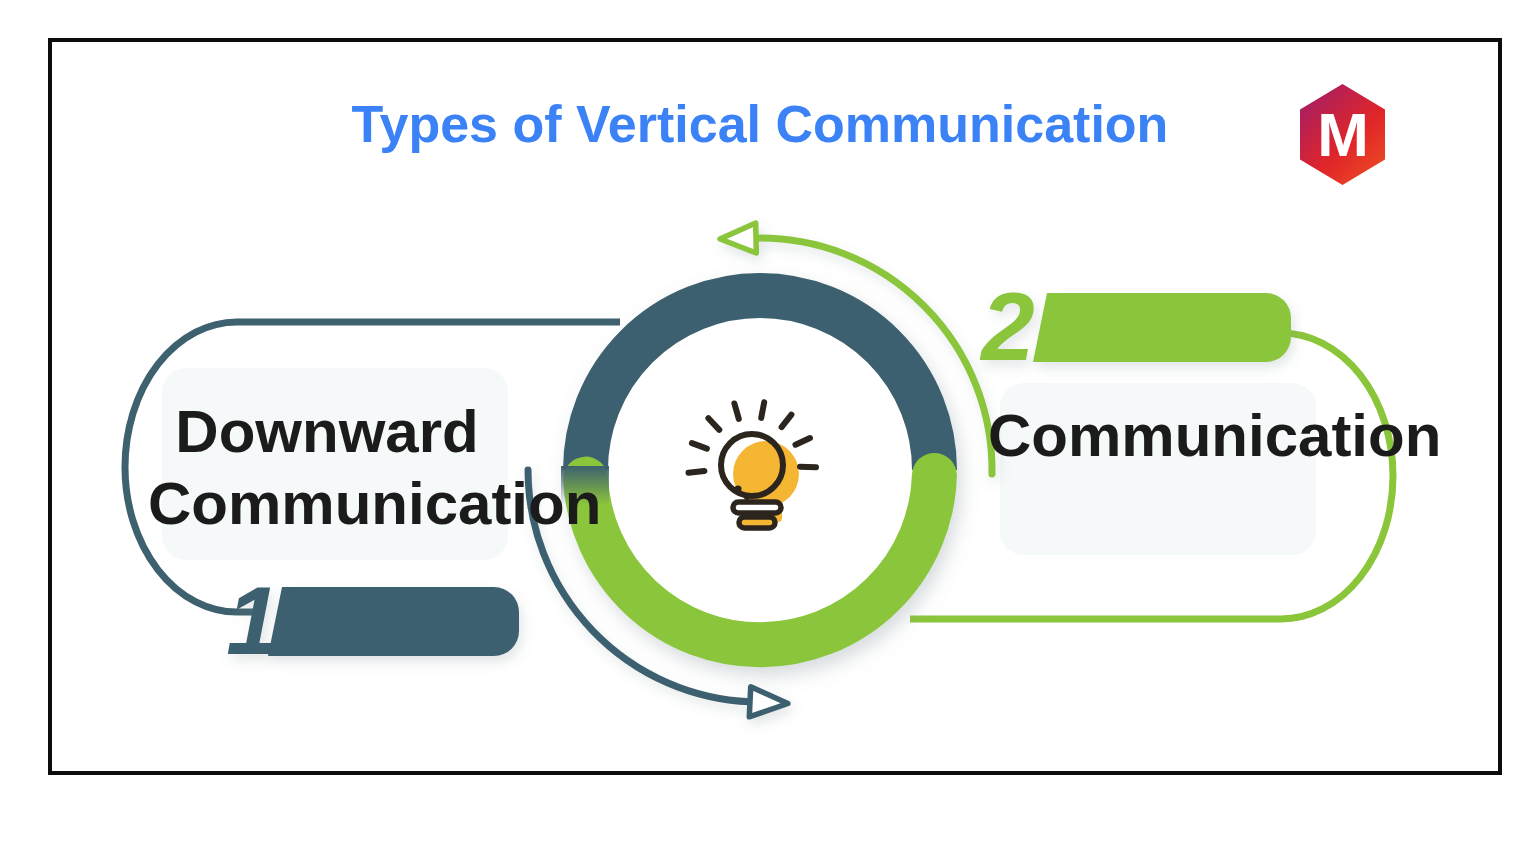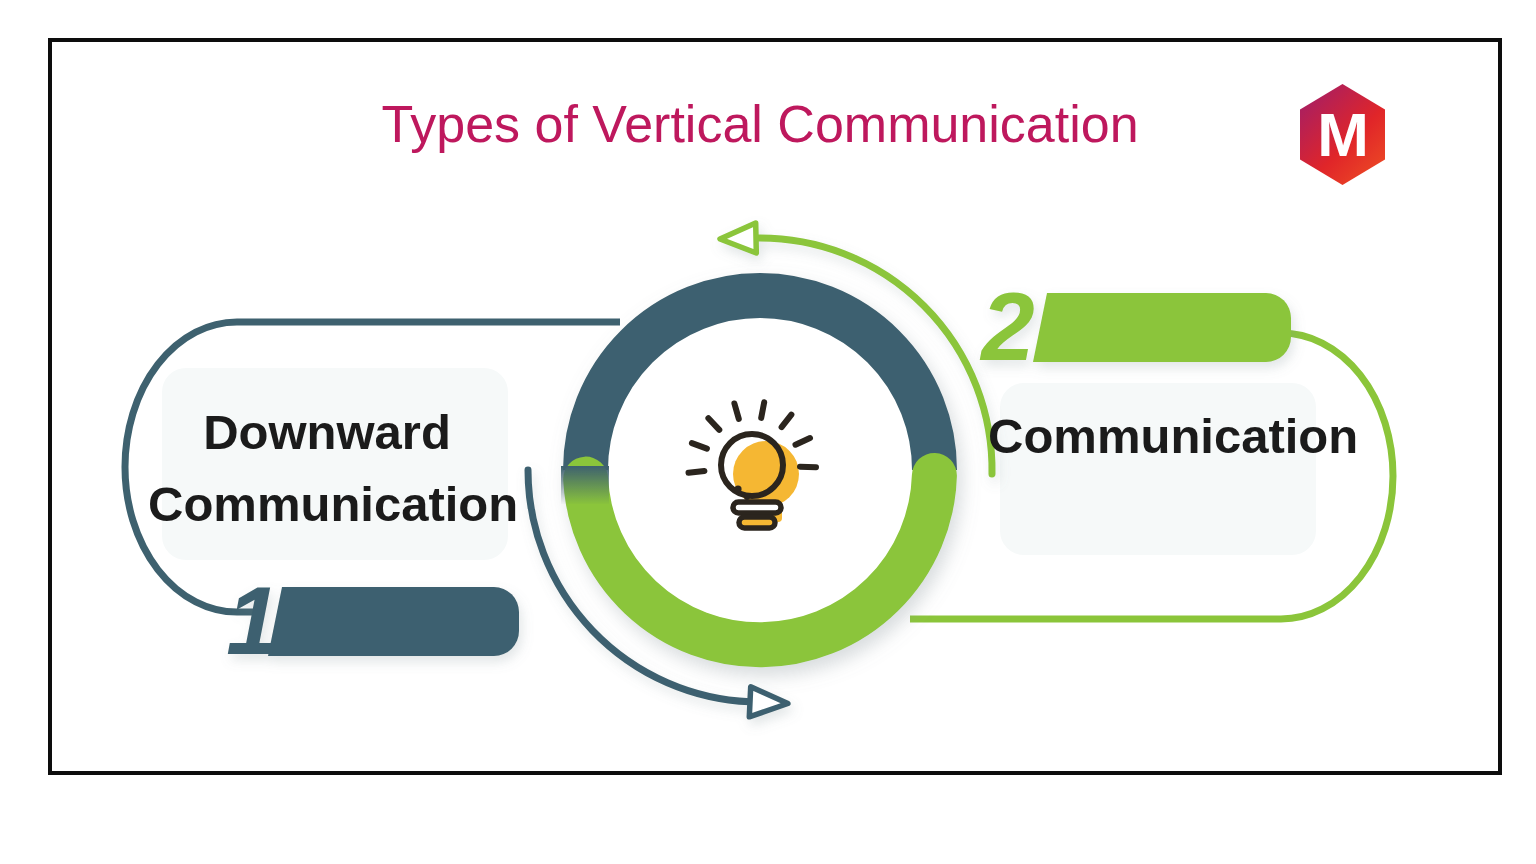--- a/index.html
+++ b/index.html
@@ -1,22 +1,22 @@
 <!DOCTYPE html>
 <html><head>
 <meta charset="utf-8">
 <style>
   html,body{margin:0;padding:0;background:#ffffff;width:1536px;height:864px;overflow:hidden;
     font-family:"Liberation Sans", sans-serif;}
   .stage{position:relative;width:1536px;height:864px;background:#ffffff;}
   .frame{position:absolute;left:48px;top:38px;width:1454px;height:737px;border:4px solid #0d0d0d;box-sizing:border-box;}
   .title{position:absolute;left:100px;top:94px;width:1320px;text-align:center;
-    font-size:52px;font-weight:normal;color:#be185d;letter-spacing:0px;}
+    font-size:52px;font-weight:bold;color:#3b82f6;letter-spacing:0px;}
   .label{position:absolute;text-align:center;font-weight:bold;color:#1b1b1b;
-    font-size:49px;line-height:72px;}
+    font-size:60px;line-height:72px;}
   .label-left{left:148px;top:396px;width:358px;}
   .label-right{left:988px;top:400px;width:355px;}
   svg{position:absolute;left:0;top:0;}
   .teal-stroke{stroke:#3e616f;fill:none;}
   .green-stroke{stroke:#8bc53a;fill:none;}
   .num{font-family:"Liberation Sans", sans-serif;font-weight:bold;font-style:italic;font-size:96px;}
 </style>
 </head>
 <body>
 

